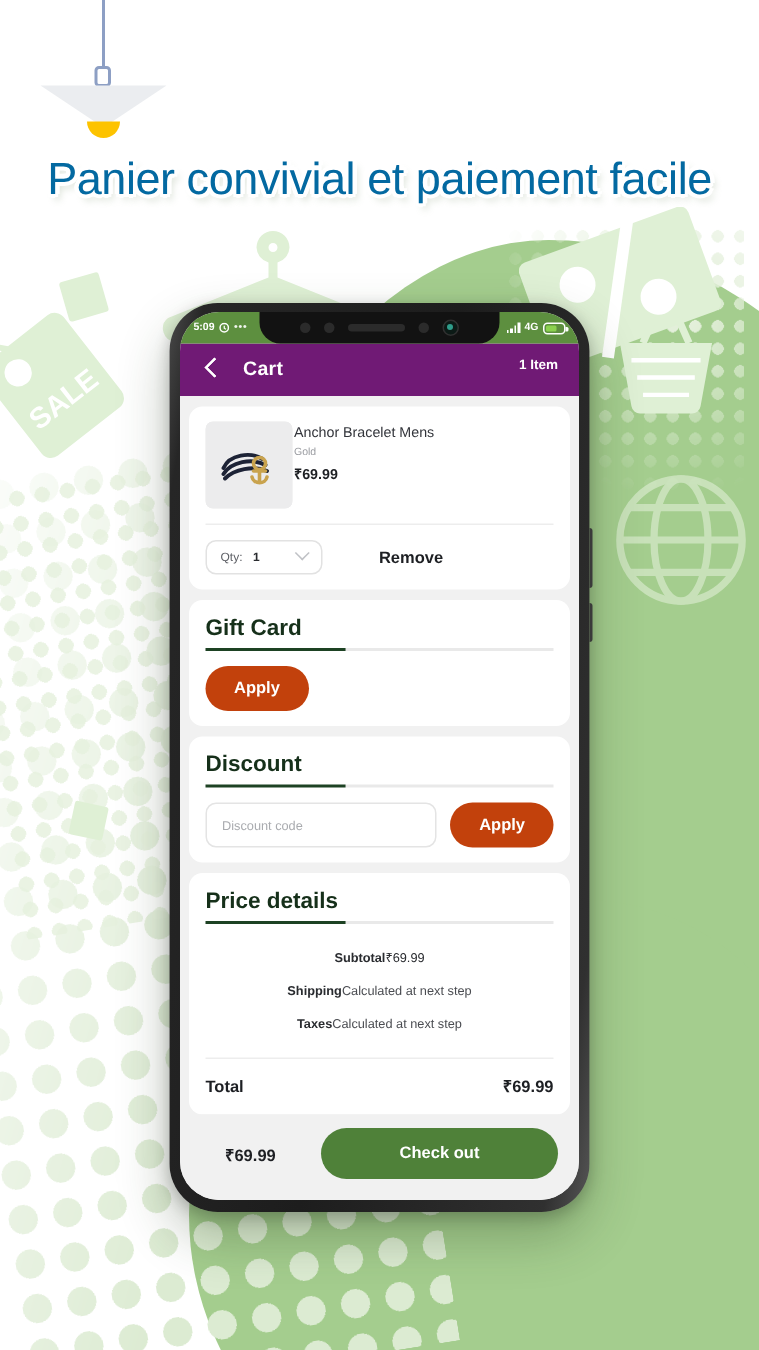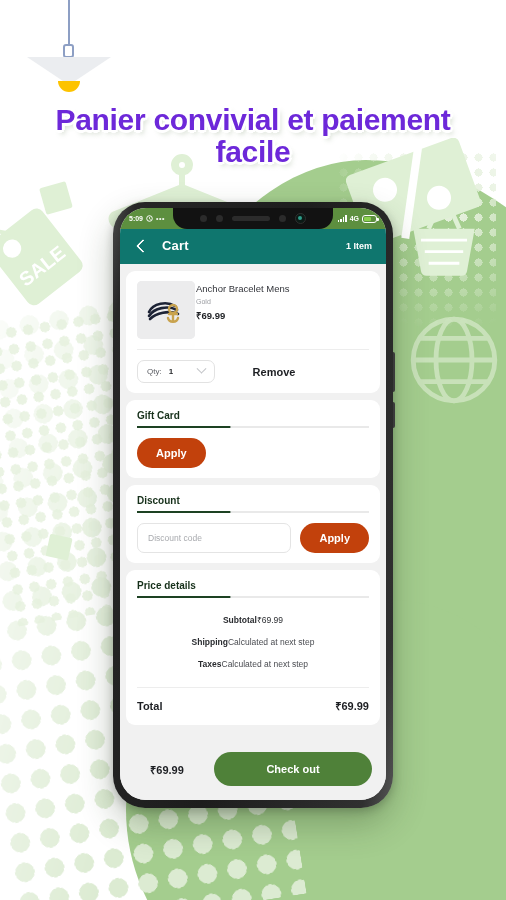--- a/index.html
+++ b/index.html
@@ -97,23 +97,23 @@
     border-radius: 0 0 22px 22px;
   }
 
   
   .headline {
     position: absolute;
     top: 104px;
     left: 0; right: 0;
     text-align: center;
     font-size: 30px;
-    font-weight: bold;
+    font-weight: normal;
     line-height: 1.08;
-    color: #6d28d9;
+    color: #0369a1;
     letter-spacing: -0.3px;
     text-shadow:
       -2px -2px 0 #fff,  2px -2px 0 #fff,
       -2px  2px 0 #fff,  2px  2px 0 #fff,
       -3px  0   0 #fff,  3px  0   0 #fff,
        0   -3px 0 #fff,  0    3px 0 #fff,
        3px 4px 5px rgba(150,170,140,.45);
     padding: 0 24px;
   }
 
@@ -190,24 +190,23 @@
     position: relative; display:flex; align-items:center; padding:1px;
   }
   .batt::after {
     content:""; position:absolute; right:-2.5px; top:2px;
     width:1.5px; height:3px; background:#fff; border-radius:0 1px 1px 0;
   }
   .batt i { display:block; width: 60%; height:100%; background:#8bd14f; border-radius:1px; }
 
   
   .app-header {
-    background: #0f766e;
+    background: #701a75;
     padding: 9px 14px 11px 14px;
     display: flex;
-    align-items: center;
     color: #fff;
     flex: none;
   }
   .back-arrow {
     width: 14px; height: 14px;
     position: relative;
     flex: none;
   }
   .back-arrow::before {
     content:"";
@@ -276,21 +275,21 @@
   .remove-btn {
     margin: 0 auto;
     font-size: 11px;
     font-weight: bold;
     color: #1d1f23;
     padding-right: 36px;
   }
 
   
   .sec-head {
-    font-size: 10px;
+    font-size: 15px;
     font-weight: bold;
     color: #16301a;
     padding-bottom: 5px;
   }
   .sec-rule {
     height: 2px;
     background: linear-gradient(to right, #1d4223 0%, #1d4223 40%, #e9e9e9 40.5%, #e9e9e9 100%);
     margin-bottom: 10px;
   }
 

